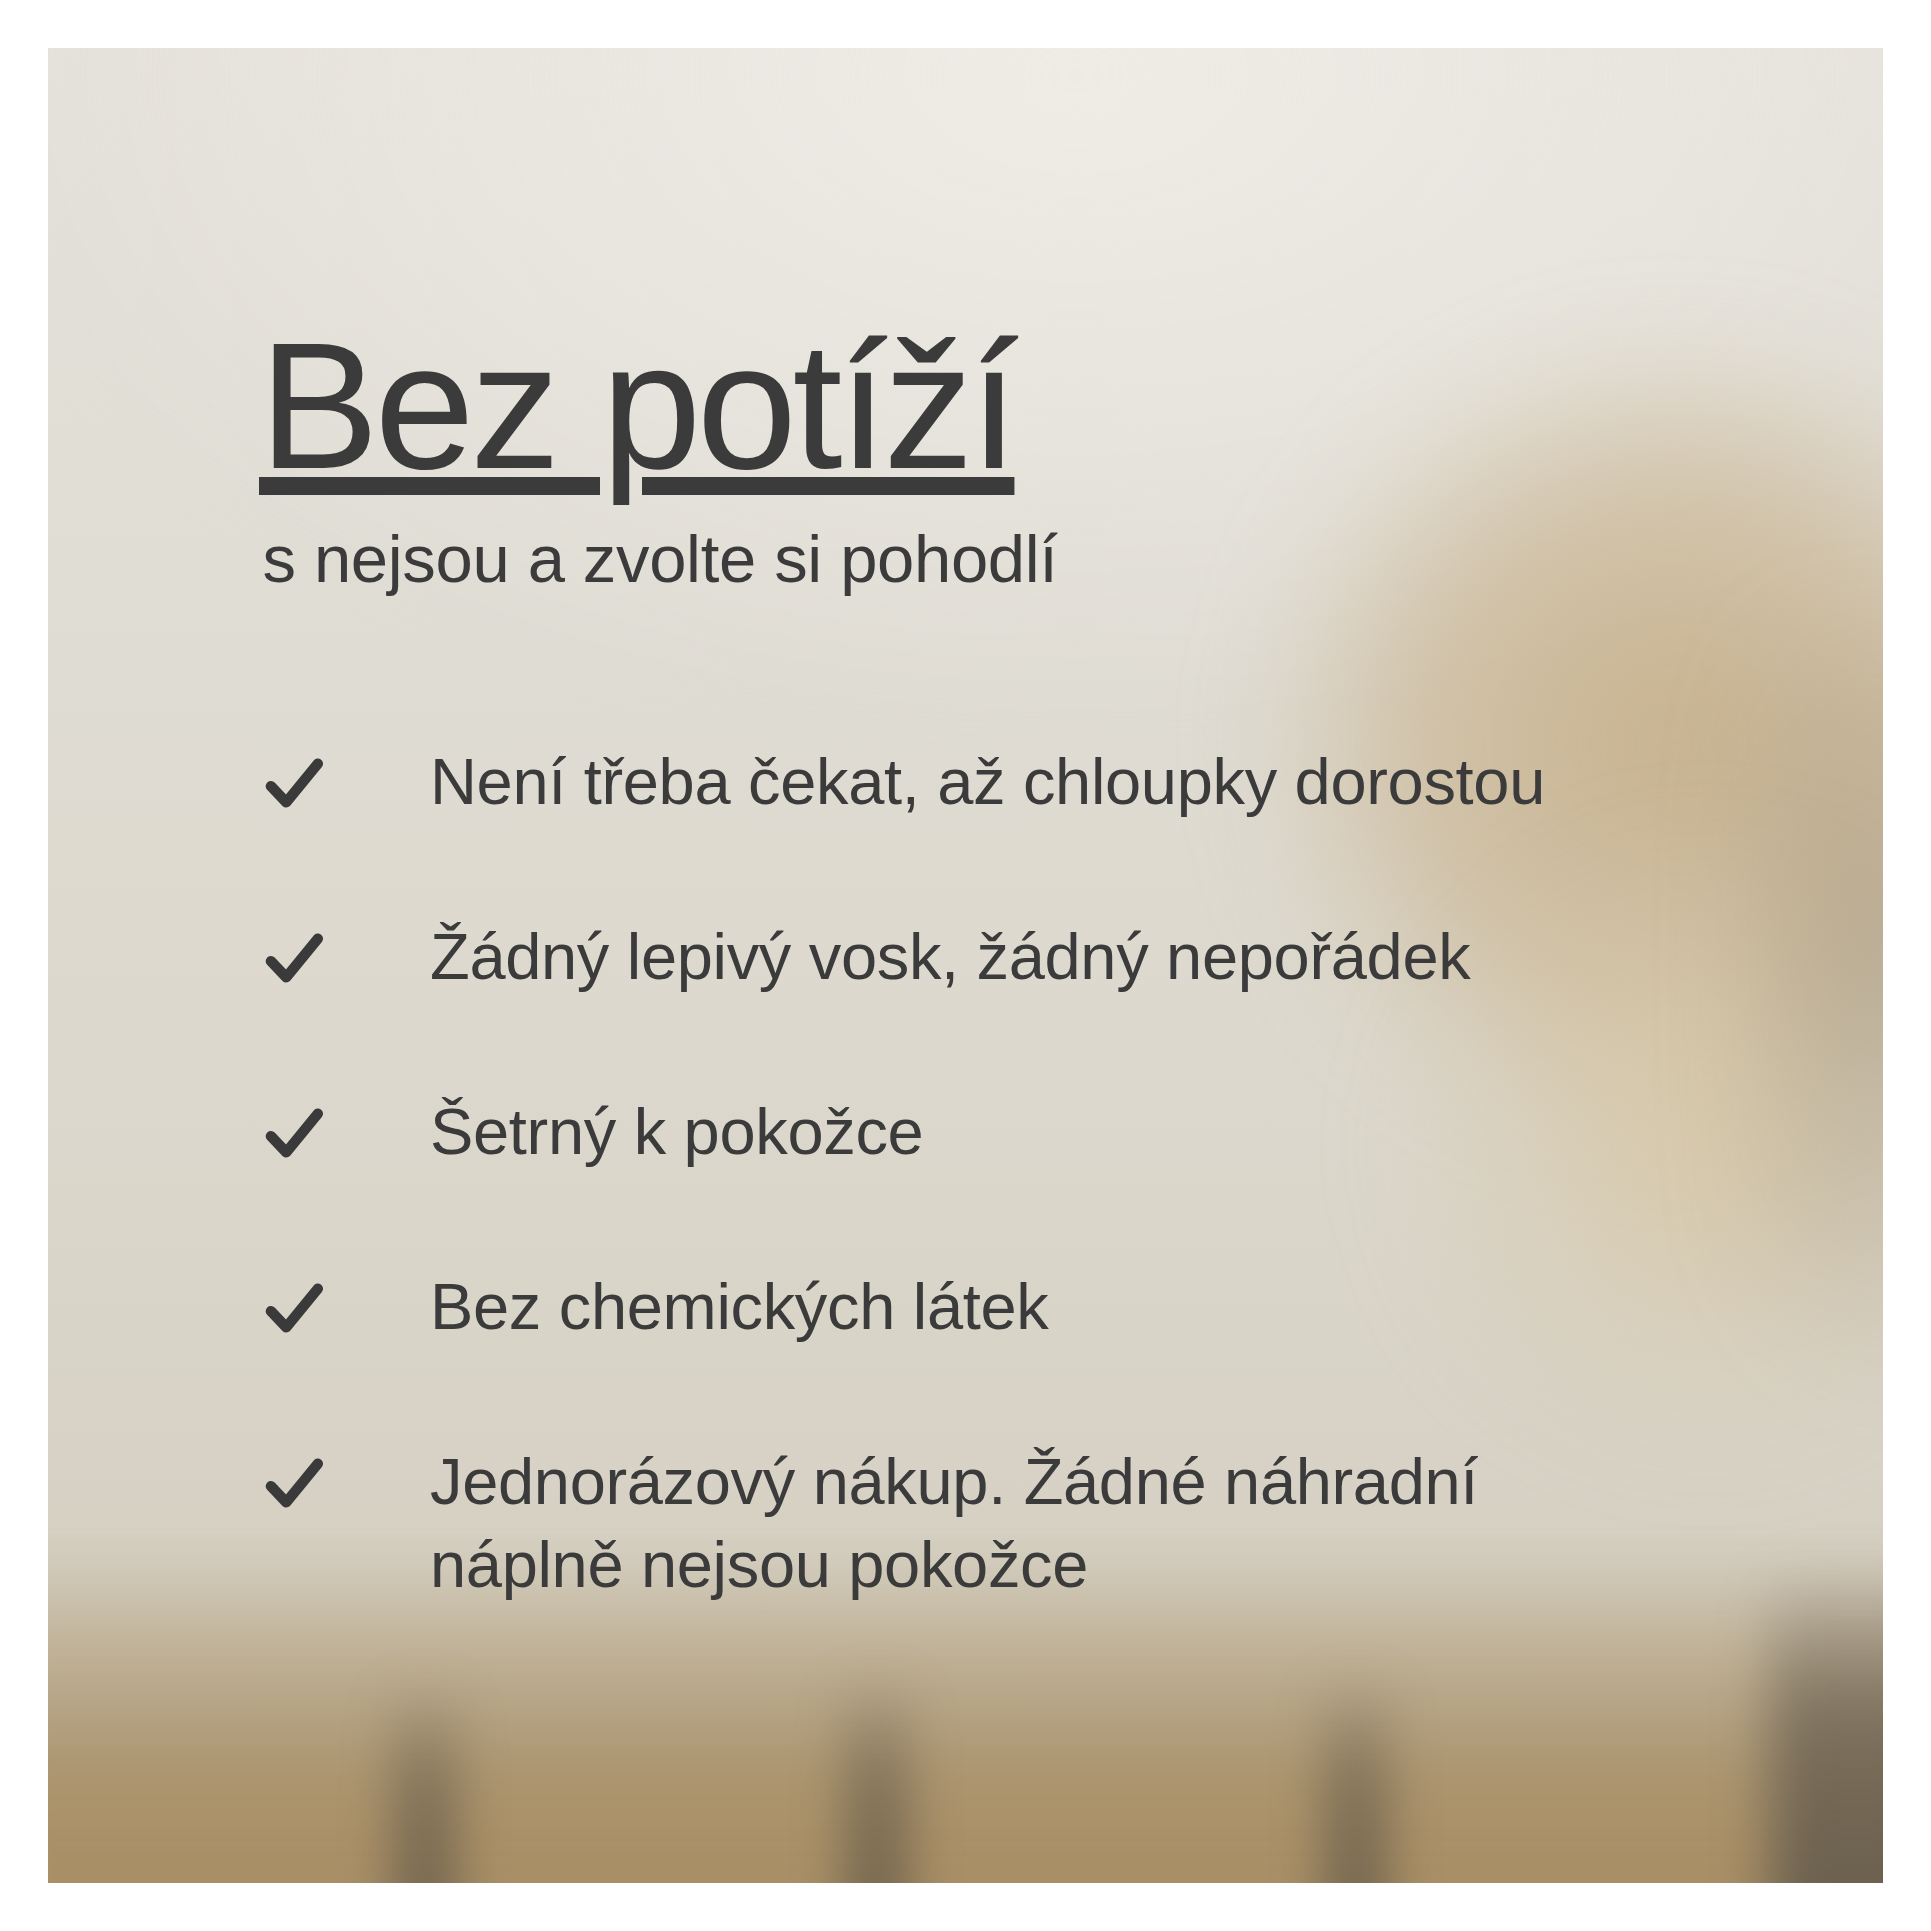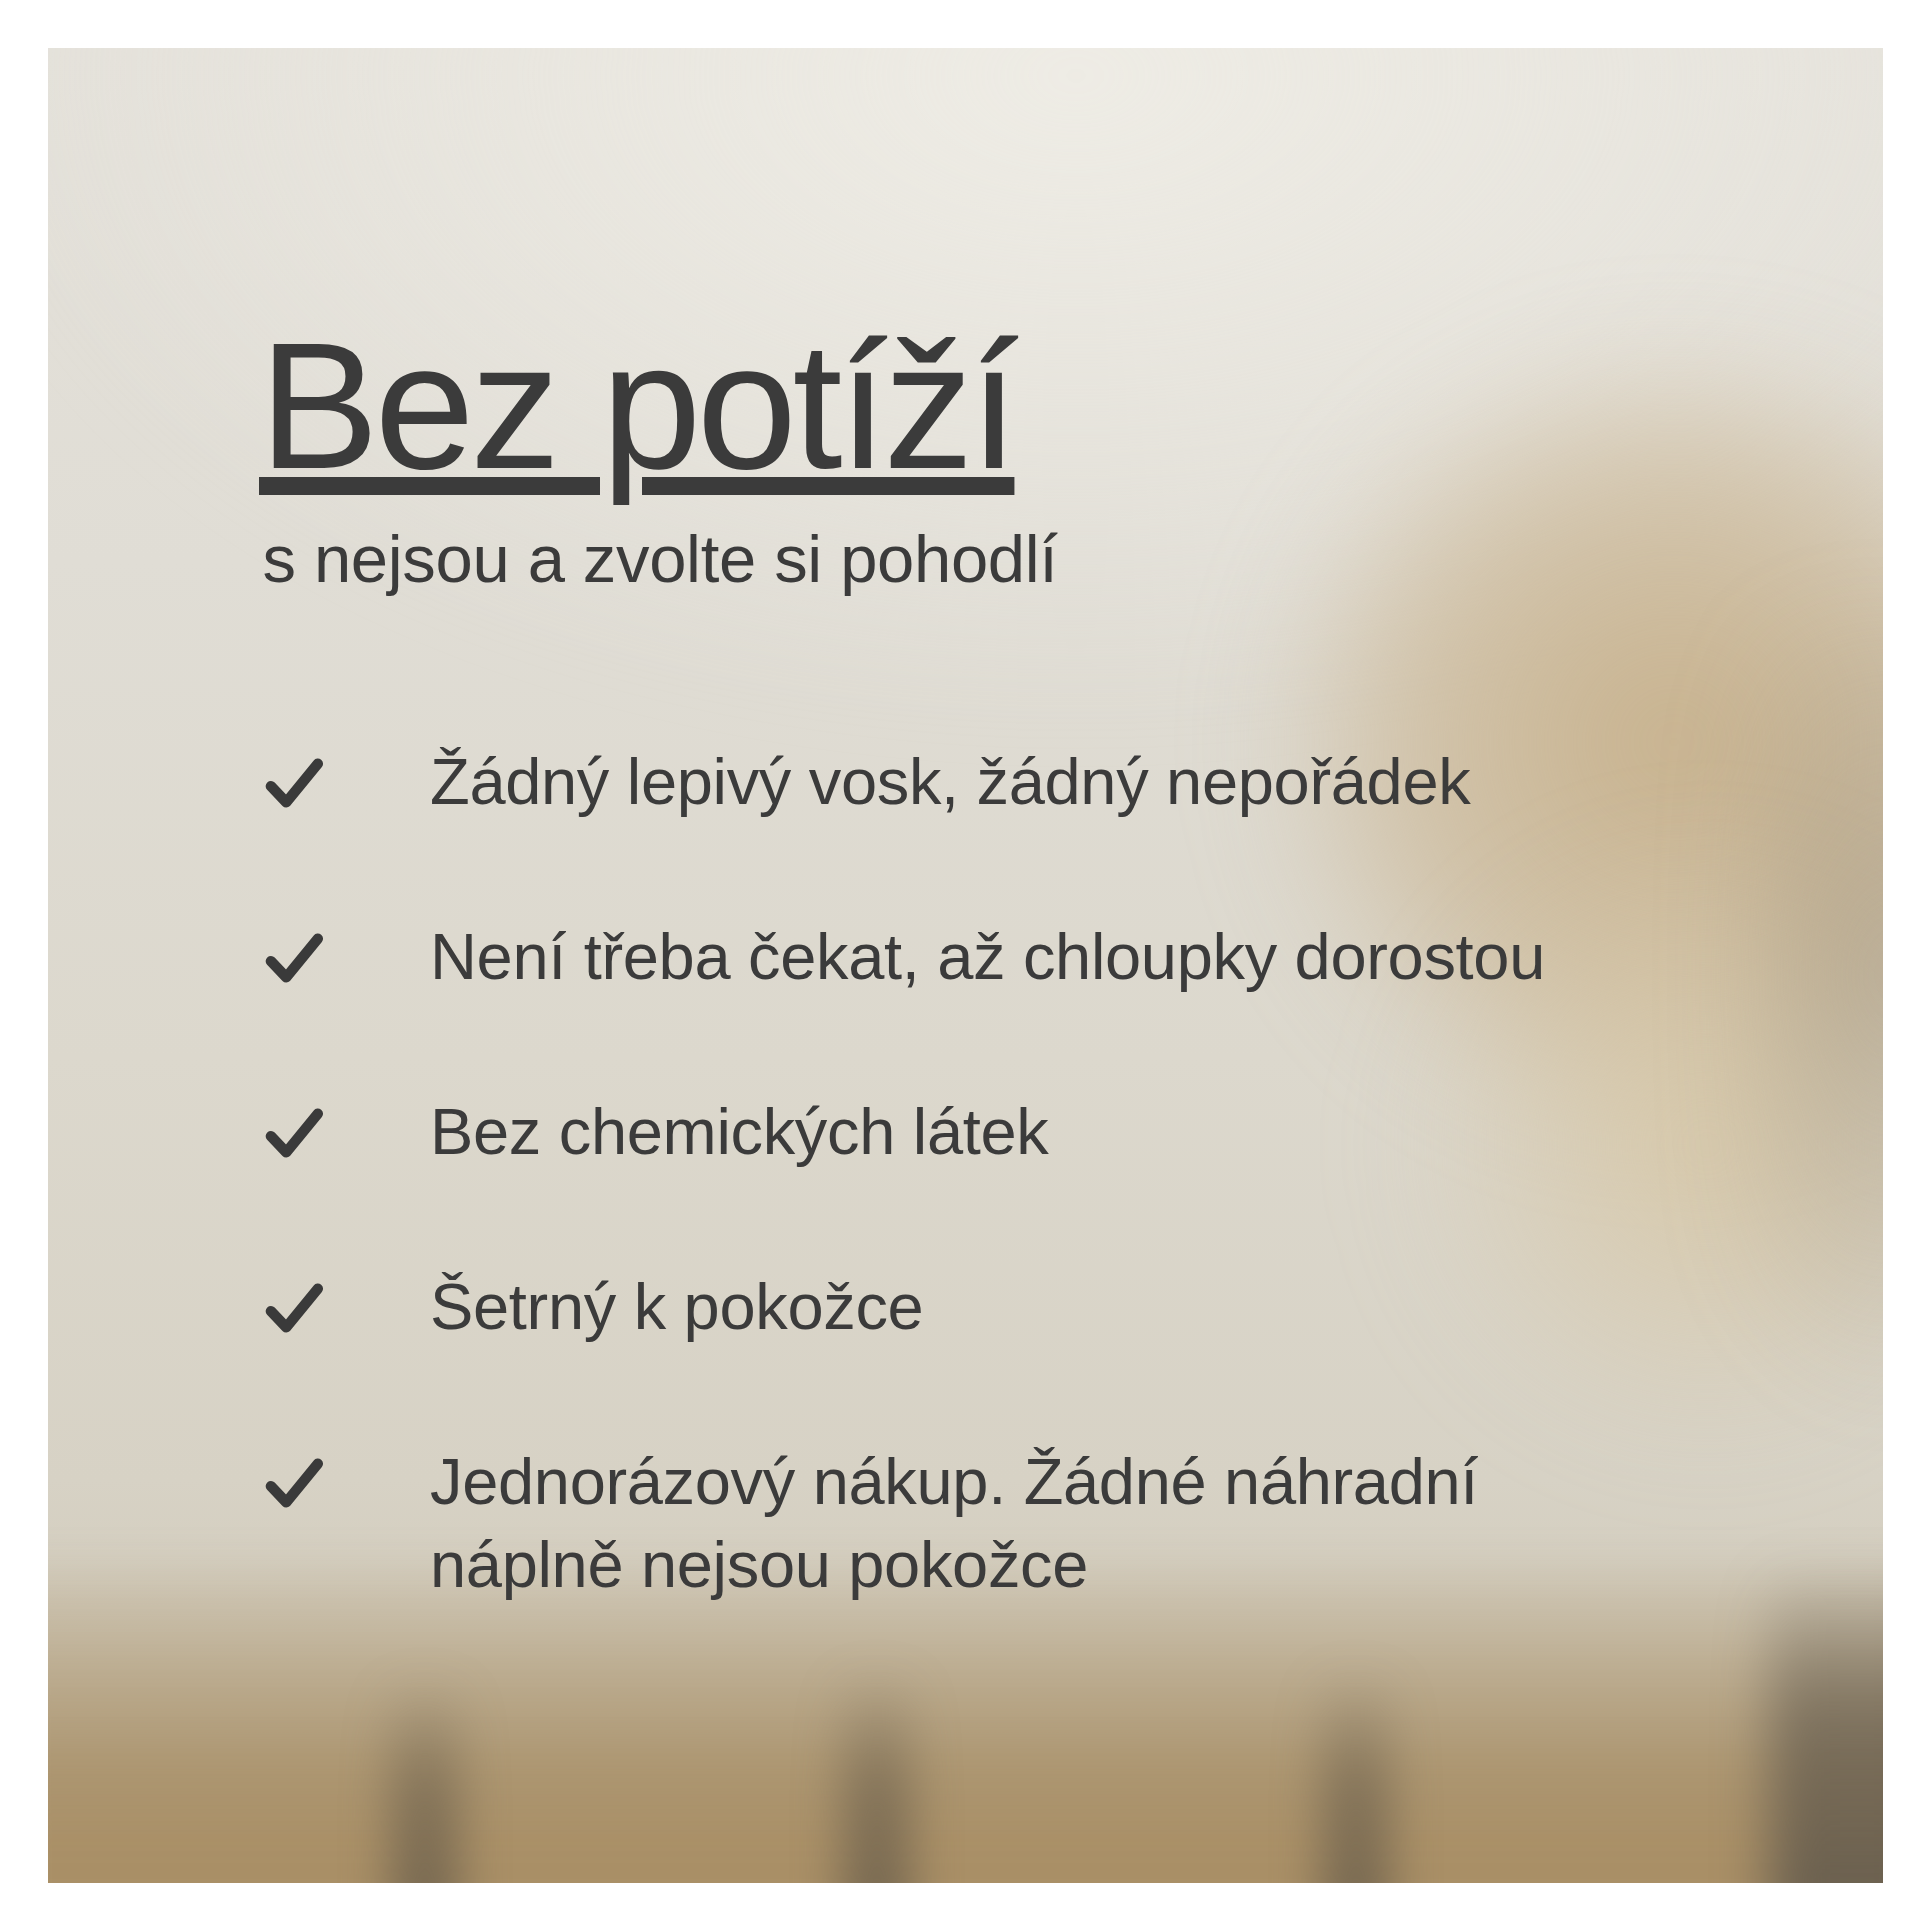--- a/index.html
+++ b/index.html
@@ -179,45 +179,45 @@
     <h1 class="title">Bez potíží</h1>
     <p class="subtitle">s nejsou a zvolte si pohodlí</p>
 
     <ul class="checklist">
       <li class="check-item">
         <span class="check-icon-box">
           <svg viewBox="0 0 100 100">
               <path d="M17 56 L39 79 L84 24" fill="none" stroke="#3a3a3a" stroke-width="15" stroke-linecap="round" stroke-linejoin="round"></path>
             </svg>
         </span>
+        <span class="item-text">Není třeba čekat, až chloupky dorostou</span>
+      </li>
+      <li class="check-item">
+        <span class="check-icon-box">
+          <svg viewBox="0 0 100 100">
+              <path d="M17 56 L39 79 L84 24" fill="none" stroke="#3a3a3a" stroke-width="15" stroke-linecap="round" stroke-linejoin="round"></path>
+            </svg>
+        </span>
         <span class="item-text">Žádný lepivý vosk, žádný nepořádek</span>
       </li>
       <li class="check-item">
         <span class="check-icon-box">
           <svg viewBox="0 0 100 100">
               <path d="M17 56 L39 79 L84 24" fill="none" stroke="#3a3a3a" stroke-width="15" stroke-linecap="round" stroke-linejoin="round"></path>
             </svg>
         </span>
-        <span class="item-text">Není třeba čekat, až chloupky dorostou</span>
+        <span class="item-text">Šetrný k pokožce</span>
       </li>
       <li class="check-item">
         <span class="check-icon-box">
           <svg viewBox="0 0 100 100">
               <path d="M17 56 L39 79 L84 24" fill="none" stroke="#3a3a3a" stroke-width="15" stroke-linecap="round" stroke-linejoin="round"></path>
             </svg>
         </span>
         <span class="item-text">Bez chemických látek</span>
-      </li>
-      <li class="check-item">
-        <span class="check-icon-box">
-          <svg viewBox="0 0 100 100">
-              <path d="M17 56 L39 79 L84 24" fill="none" stroke="#3a3a3a" stroke-width="15" stroke-linecap="round" stroke-linejoin="round"></path>
-            </svg>
-        </span>
-        <span class="item-text">Šetrný k pokožce</span>
       </li>
       <li class="check-item">
         <span class="check-icon-box">
           <svg viewBox="0 0 100 100">
               <path d="M17 56 L39 79 L84 24" fill="none" stroke="#3a3a3a" stroke-width="15" stroke-linecap="round" stroke-linejoin="round"></path>
             </svg>
         </span>
         <span class="item-text">Jednorázový nákup. Žádné náhradní
 náplně nejsou pokožce</span>
       </li>

